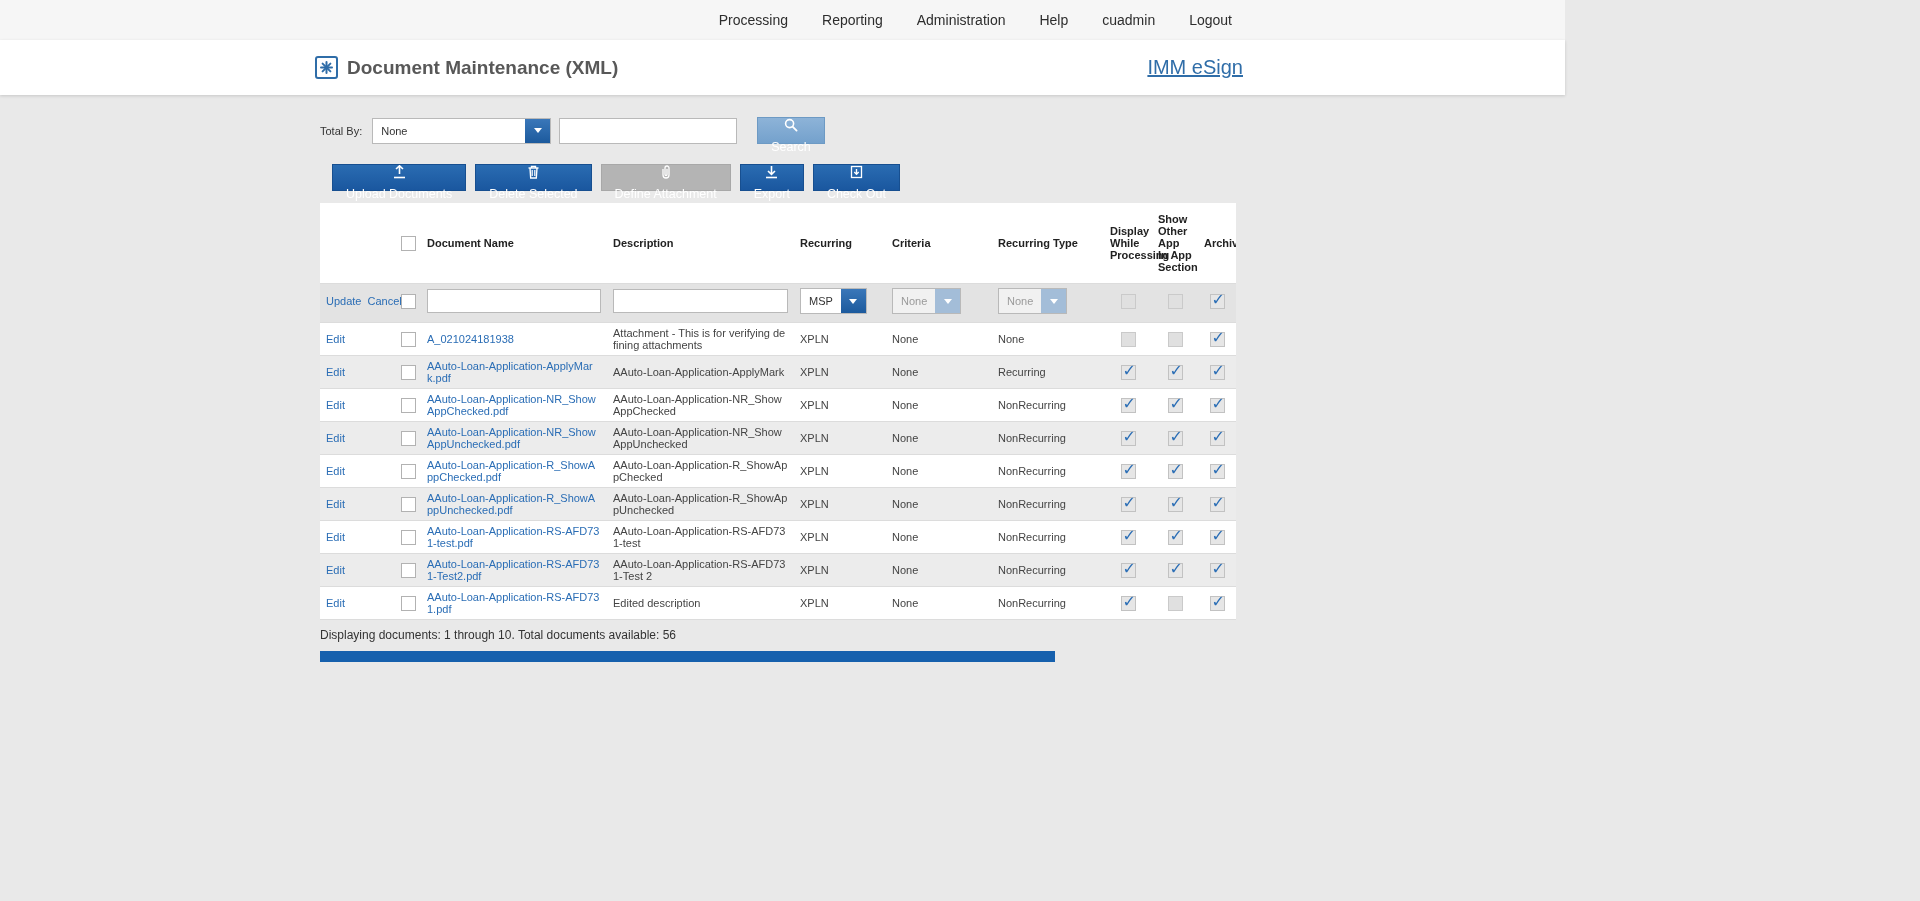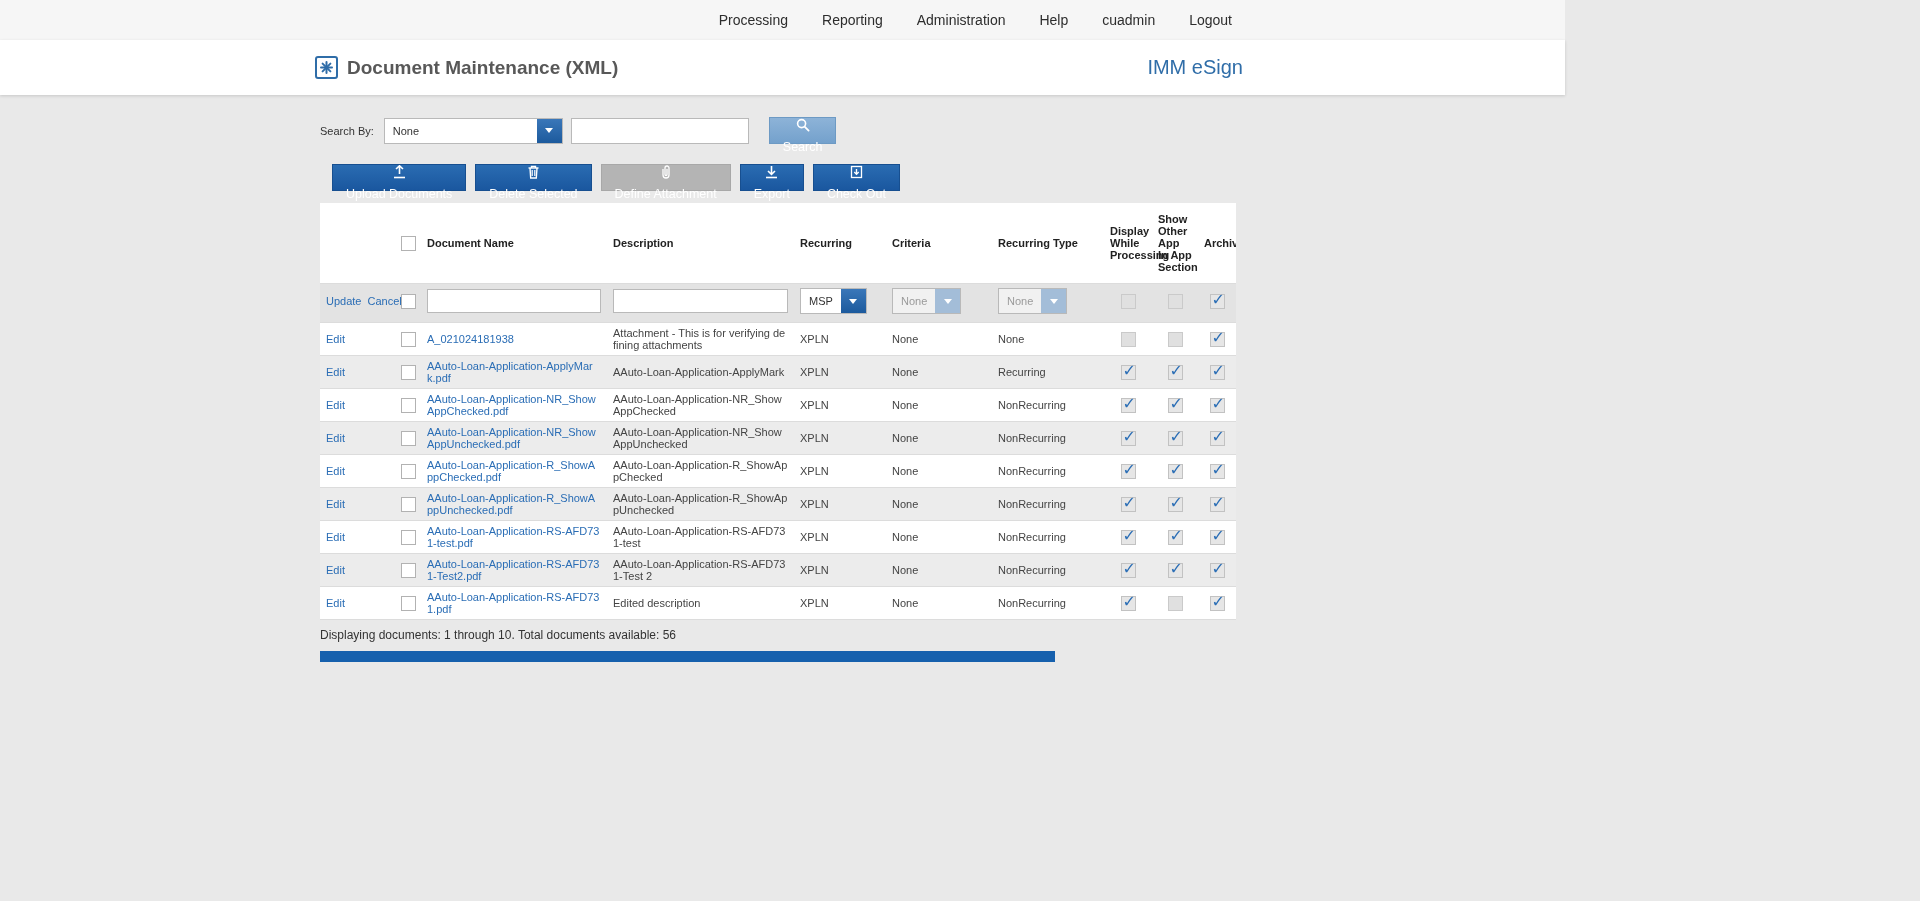--- a/index.html
+++ b/index.html
@@ -12,21 +12,21 @@
     justify-content:flex-end; padding-right:333px; gap:34px; }
   .topnav a { font-size:14px; color:#2d2d2d; text-decoration:none; cursor:pointer; }
 
   
   .header { height:55px; background:#fff; box-shadow:0 1px 3px rgba(0,0,0,.15);
     display:flex; align-items:center; padding:0 322px 0 315px; position:relative; }
   .title-wrap { display:flex; align-items:center; gap:9px;font-weight:bold; }
   .title-icon { width:23px; height:23px; border:2px solid #2f6da8; border-radius:3px;
     background:#fff; display:inline-flex; align-items:center; justify-content:center; }
   .page-title { font-size:19px; color:#585858; }
-  .brand { margin-left:auto; font-size:20px; color:#2f6da8; }
+  .brand { margin-left:auto; font-size:20px; color:#2f6da8;text-decoration:underline; }
 
   
   .content { padding:22px 0 40px 320px; }
 
   
   .search-row { display:flex; align-items:center; gap:8px; }
   .search-label { font-size:11px; color:#333; margin-right:2px; }
   .select { display:inline-flex; align-items:stretch; height:26px; border:1px solid #b9b9b9;
     background:#fff; cursor:pointer; }
   .select-value { font-size:11px; line-height:24px; padding:0 8px; color:#333; }
@@ -104,21 +104,21 @@
         </svg>
       </span>
       <span class="page-title">Document Maintenance (XML)</span>
     </div>
     <span class="brand">IMM eSign</span>
   </div>
 
   <div class="content">
 
     <div class="search-row">
-      <span class="search-label">Search By:</span>
+      <span class="search-label">Total By:</span>
       <span class="select search-select">
         <span class="select-value">None</span>
         <span class="select-arrow">
             <span class="tri"></span>
           </span>
       </span>
       <input class="text-input" type="text" value="" style="">
       <button class="btn btn-search">
         <svg width="14" height="14" viewBox="0 0 14 14">
           <circle cx="5.6" cy="5.6" r="4" fill="none" stroke="#fff" stroke-width="1.6"></circle>

